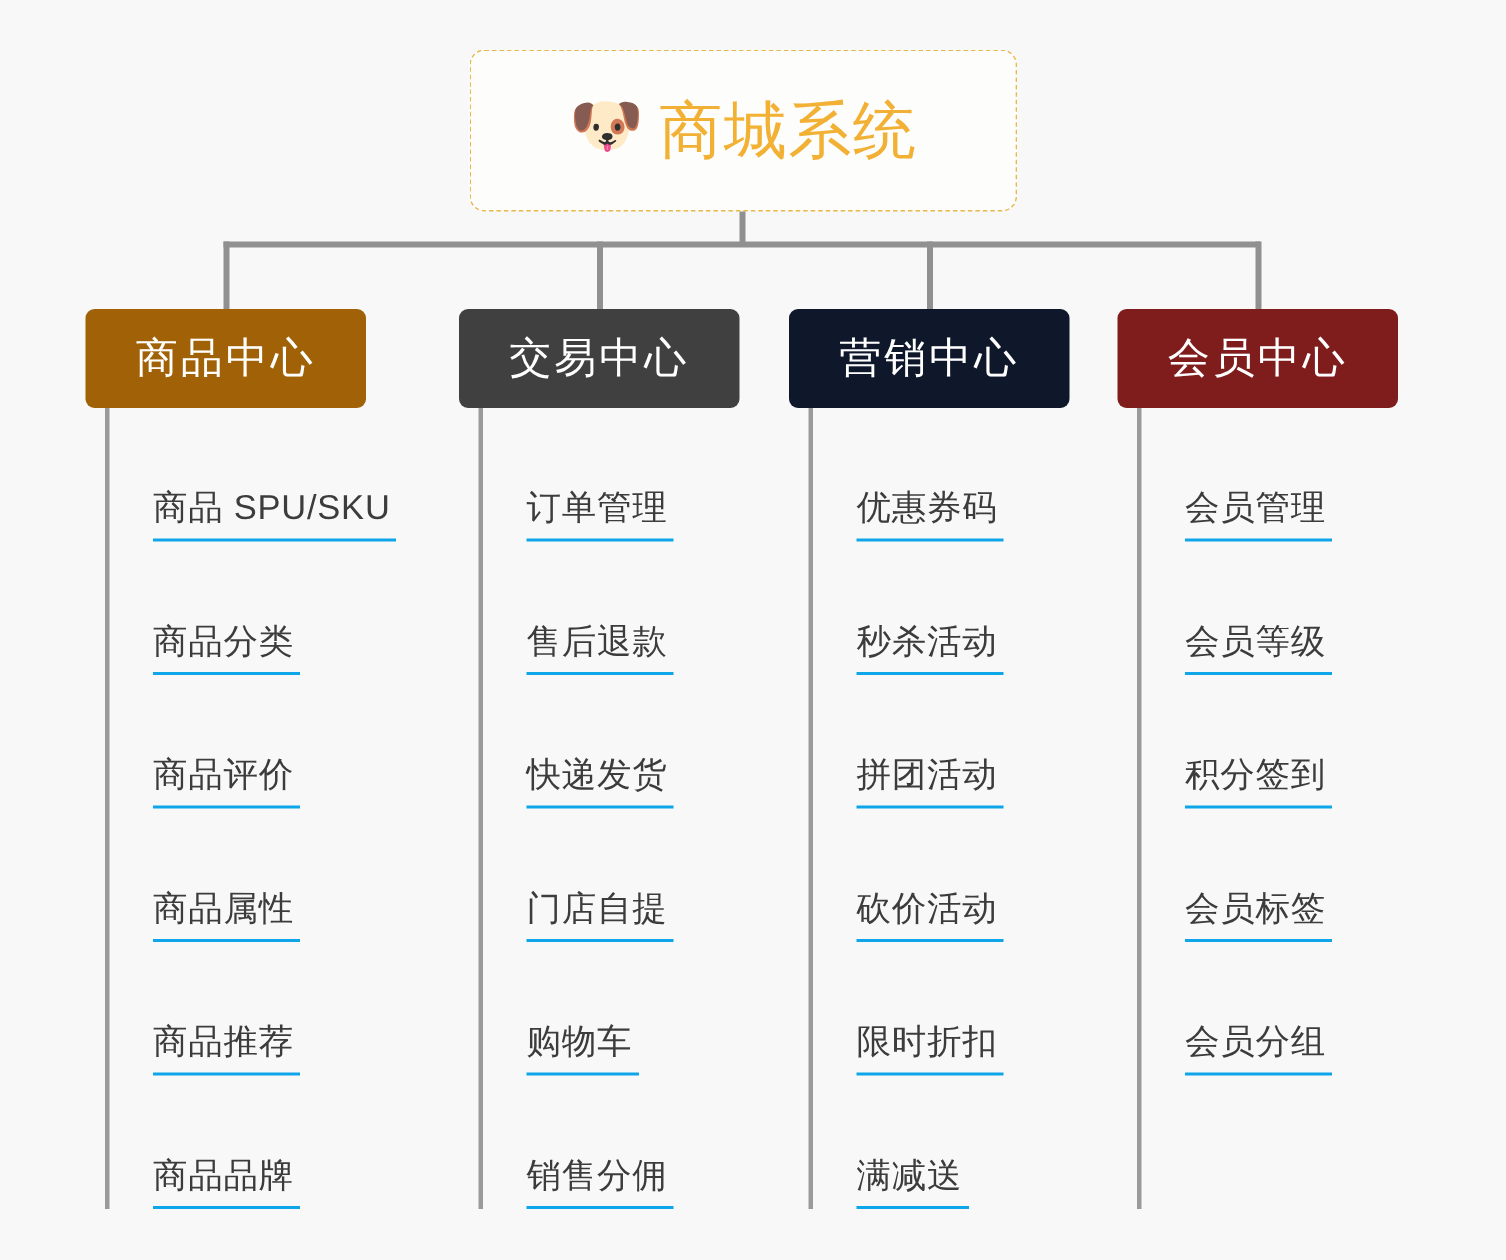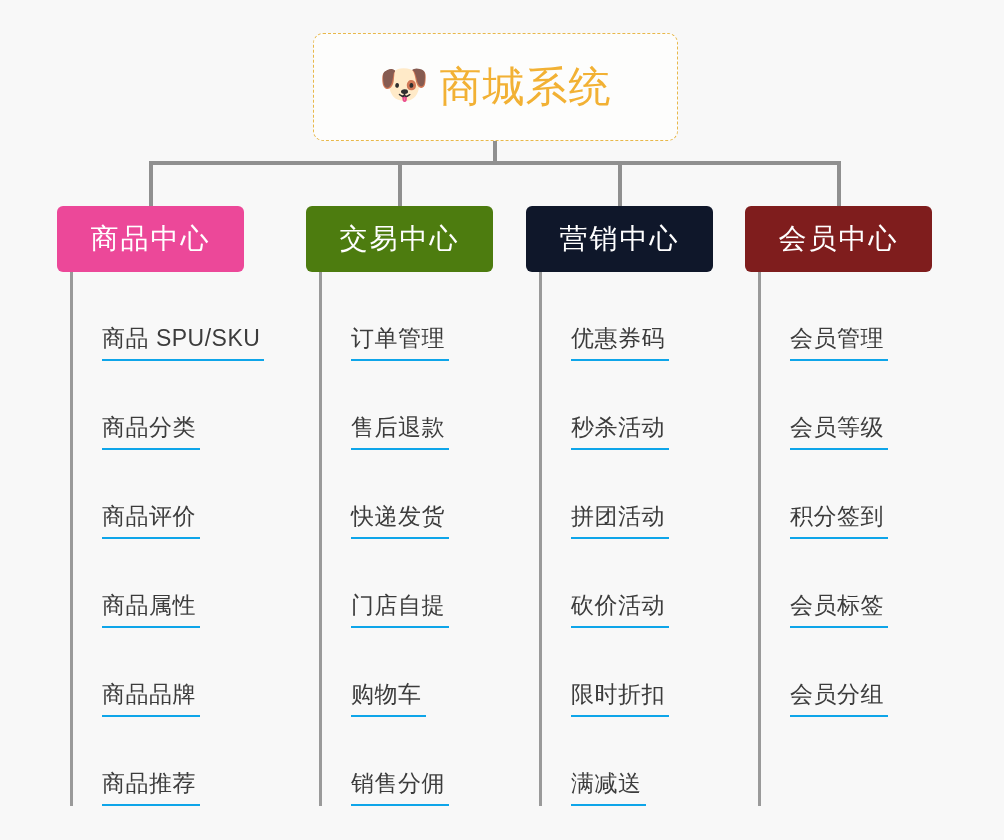--- a/index.html
+++ b/index.html
@@ -138,49 +138,49 @@
       <div class="conn conn-stem" style="left: 493px;"></div>
       <div class="conn conn-bar" style="left: 149px; width: 691px;"></div>
       <div class="conn conn-drop" style="left: 149px;"></div>
       <div class="conn conn-drop" style="left: 398px;"></div>
       <div class="conn conn-drop" style="left: 618px;"></div>
       <div class="conn conn-drop" style="left: 837px;"></div>
     </div>
 
   <div id="columns">
       <div class="column" style="left: 57px; width: 187px;">
-        <div class="cat-box" style="background: #ec4899;">
+        <div class="cat-box" style="background: #a16207;">
           <span>商品中心</span>
         </div>
         <div class="spine-wrap">
           <div class="spine" style="height: 534px;"></div>
           <div class="items">
             <div class="item">
               <span class="item-label">商品 SPU/SKU</span>
             </div>
             <div class="item">
               <span class="item-label">商品分类</span>
             </div>
             <div class="item">
               <span class="item-label">商品评价</span>
             </div>
             <div class="item">
               <span class="item-label">商品属性</span>
             </div>
             <div class="item">
+              <span class="item-label">商品推荐</span>
+            </div>
+            <div class="item">
               <span class="item-label">商品品牌</span>
             </div>
-            <div class="item">
-              <span class="item-label">商品推荐</span>
-            </div>
           </div>
         </div>
       </div>
       <div class="column" style="left: 306px; width: 187px;">
-        <div class="cat-box" style="background: #4d7c0f;">
+        <div class="cat-box" style="background: #404040;">
           <span>交易中心</span>
         </div>
         <div class="spine-wrap">
           <div class="spine" style="height: 534px;"></div>
           <div class="items">
             <div class="item">
               <span class="item-label">订单管理</span>
             </div>
             <div class="item">
               <span class="item-label">售后退款</span>

